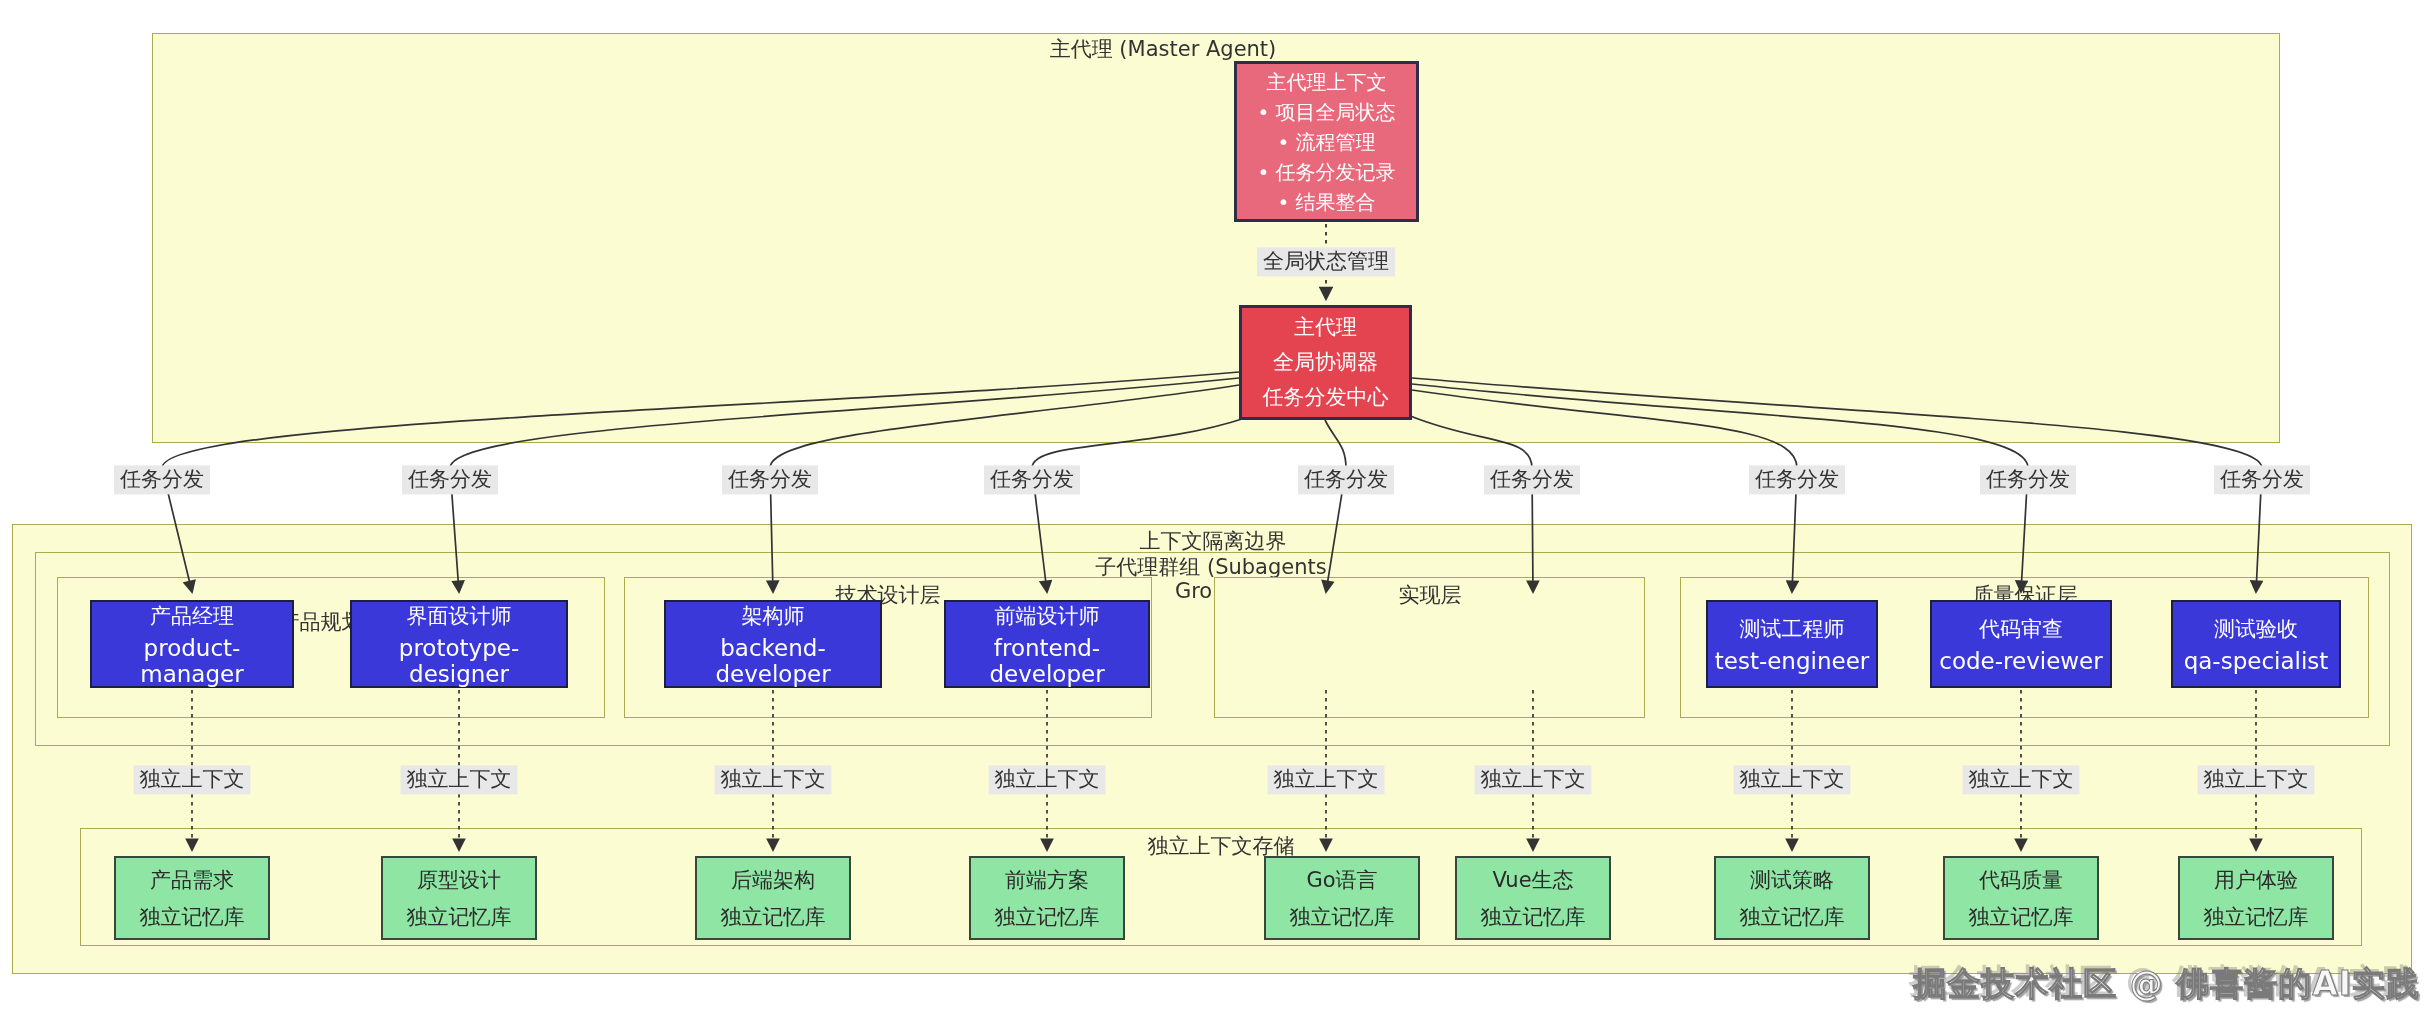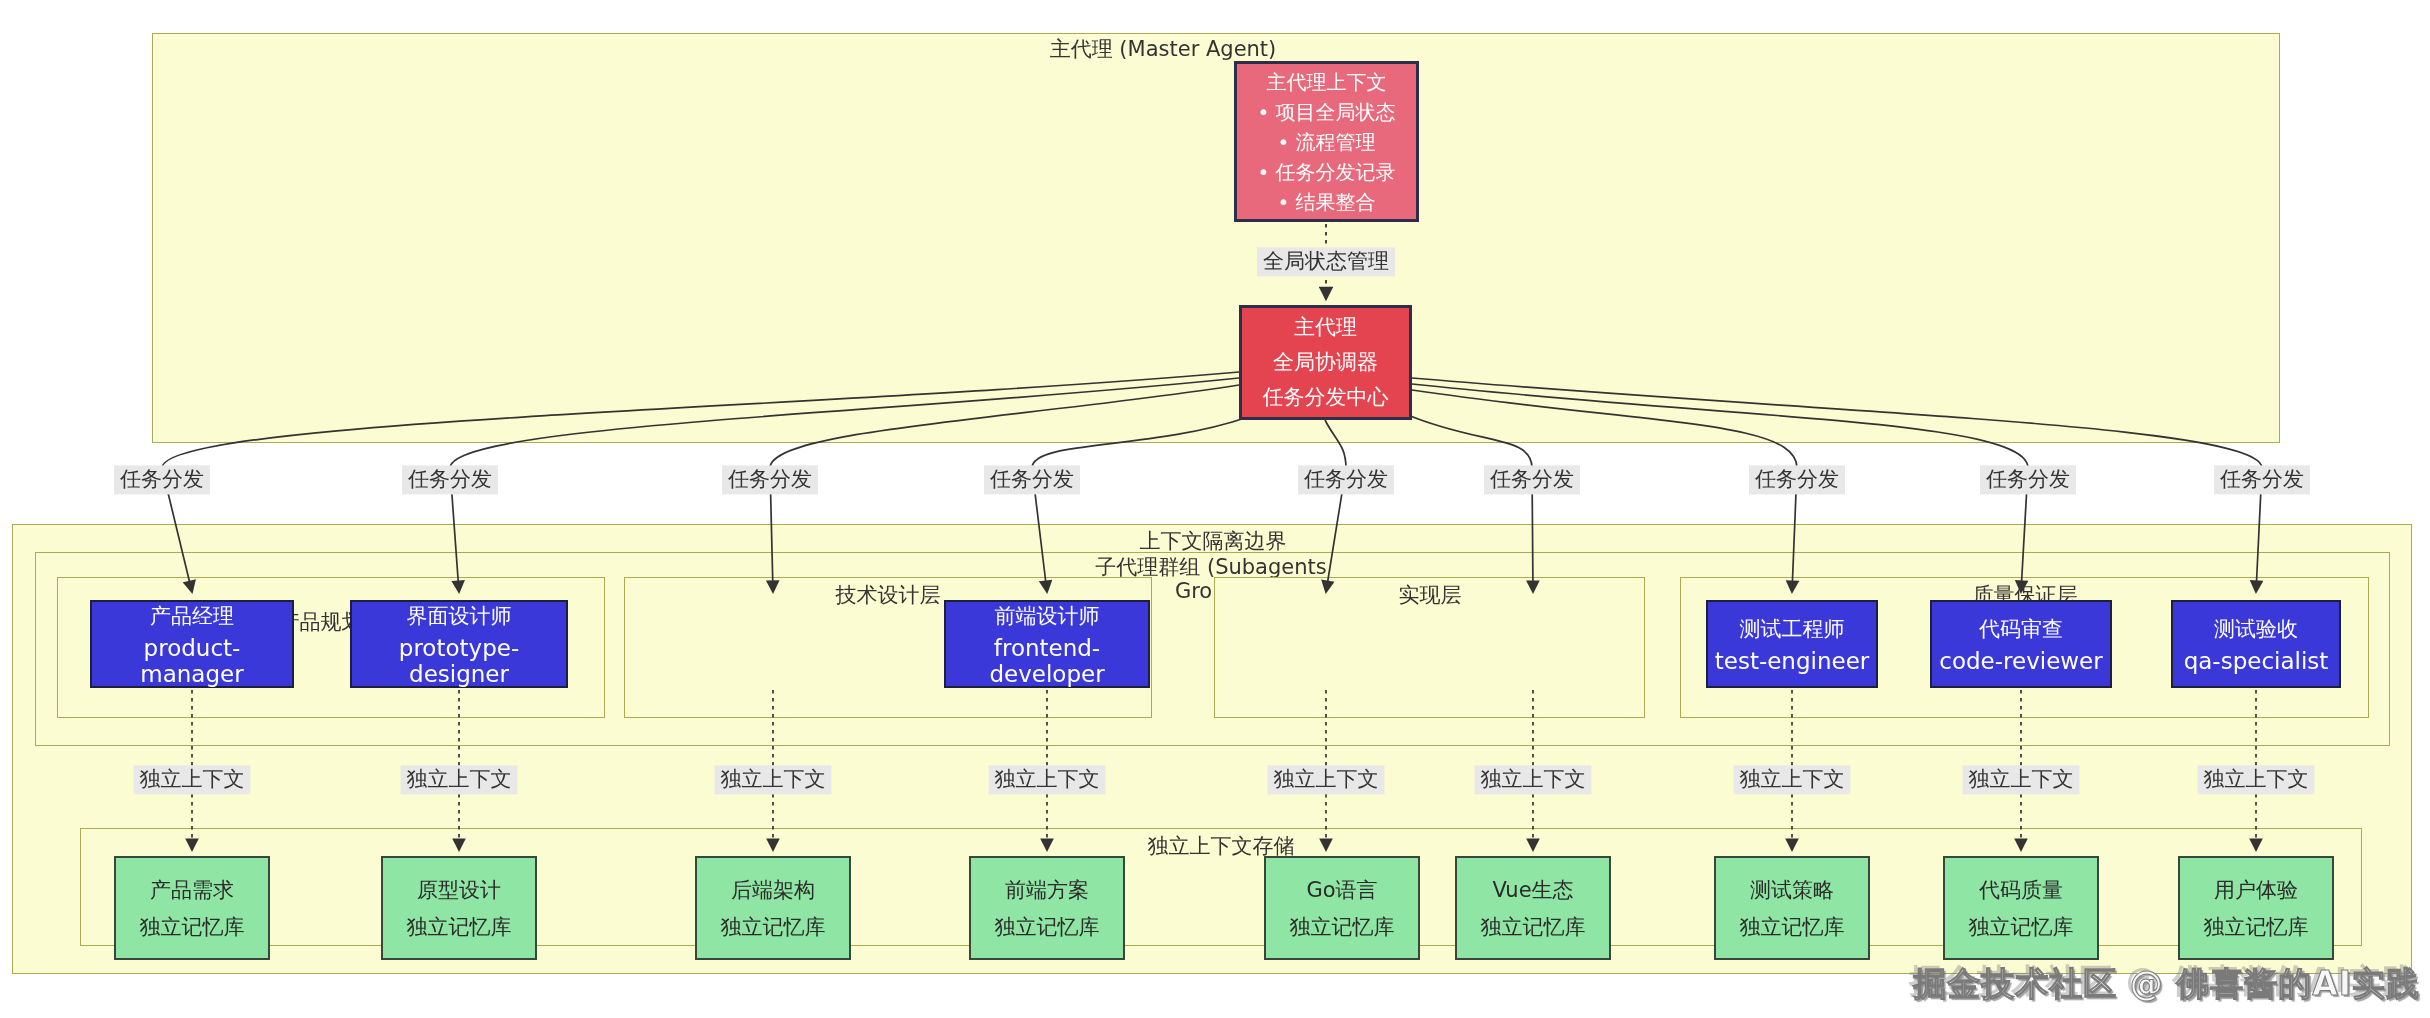--- a/index.html
+++ b/index.html
@@ -27,21 +27,21 @@
   .coord-node{
     left:1239px;top:305px;width:173px;height:115px;background:#E4444F;border:3px solid #2E2E4A;
     color:#fff;font-size:21px;line-height:35px;
   }
   .agent{
     top:600px;height:88px;background:#3A38D9;border:2px solid #1E1E3F;color:#fff;
     font-size:21px;gap:5px;
   }
   .agent .id{font-size:23px;}
   .memory{
-    top:856px;height:104px;width:156px;background:#8FE5A3;border:2px solid #37473C;color:#2b2b2b;
+    top:856px;height:84px;width:156px;background:#8FE5A3;border:2px solid #37473C;color:#2b2b2b;
     font-size:21px;gap:9px;
   }
   .watermark{
     position:absolute;right:10px;top:962px;z-index:9;font-size:33px;font-weight:bold;
     color:#f7f7f7;letter-spacing:1px;-webkit-text-stroke:1px #7a7a7a;
     text-shadow:-4px -3px 0 rgba(130,130,130,0.40),2px 2px 1px rgba(90,90,90,0.55);
     white-space:nowrap;
   }
 </style>
 </head>
@@ -128,20 +128,24 @@
   <div class="edge-label" style="left:2262px;top:480px;">任务分发</div>
 
   <div class="node agent" style="left:90px;width:204px;">
     <span class="role">产品经理</span>
     <span class="id">product-manager</span>
   </div>
   <div class="node agent" style="left:350px;width:218px;">
     <span class="role">界面设计师</span>
     <span class="id">prototype-designer</span>
   </div>
+  <div class="node agent" style="left:664px;width:218px;">
+    <span class="role">架构师</span>
+    <span class="id">backend-developer</span>
+  </div>
   <div class="node agent" style="left:944px;width:206px;">
     <span class="role">前端设计师</span>
     <span class="id">frontend-developer</span>
   </div>
   <div class="node agent" style="left:1706px;width:172px;">
     <span class="role">测试工程师</span>
     <span class="id">test-engineer</span>
   </div>
   <div class="node agent" style="left:1930px;width:182px;">
     <span class="role">代码审查</span>

